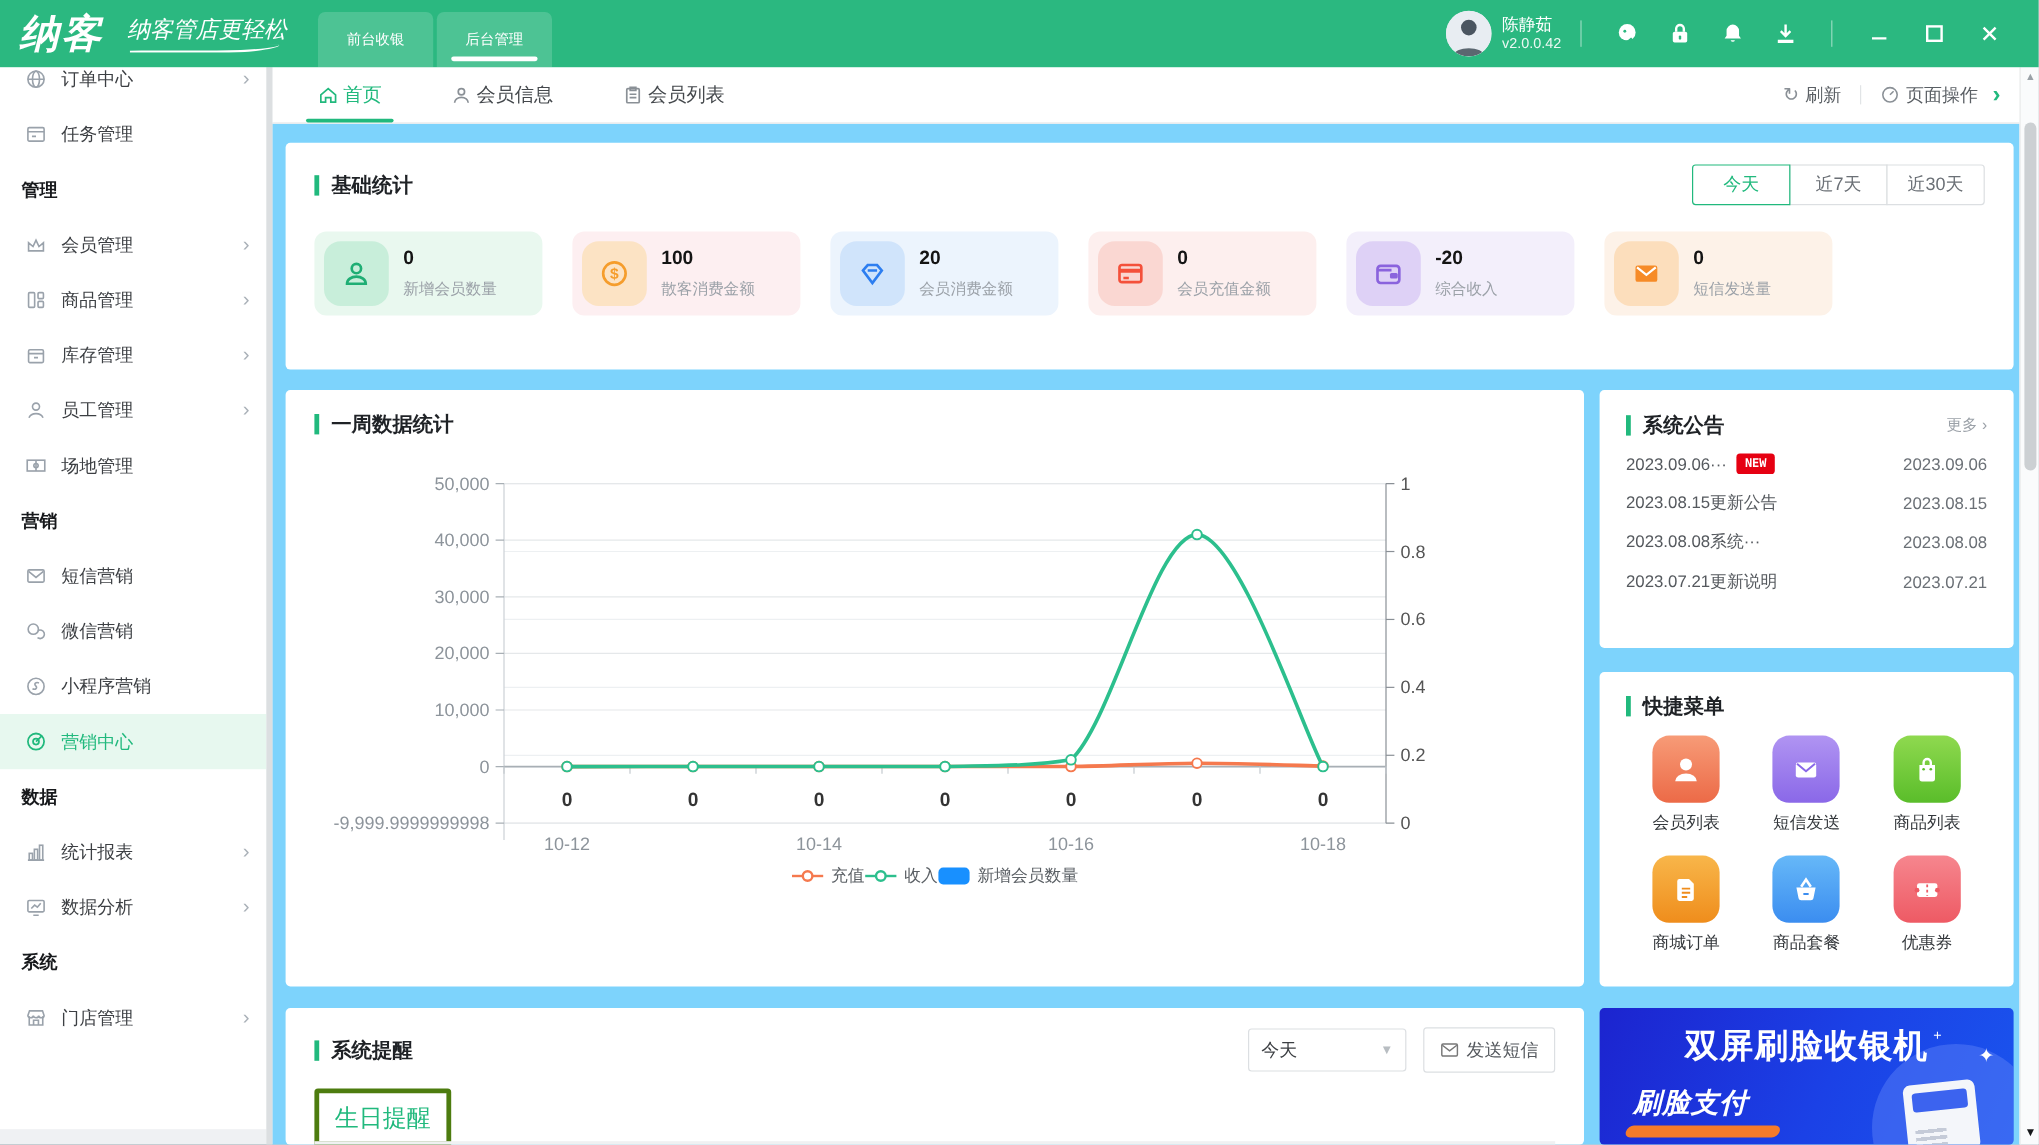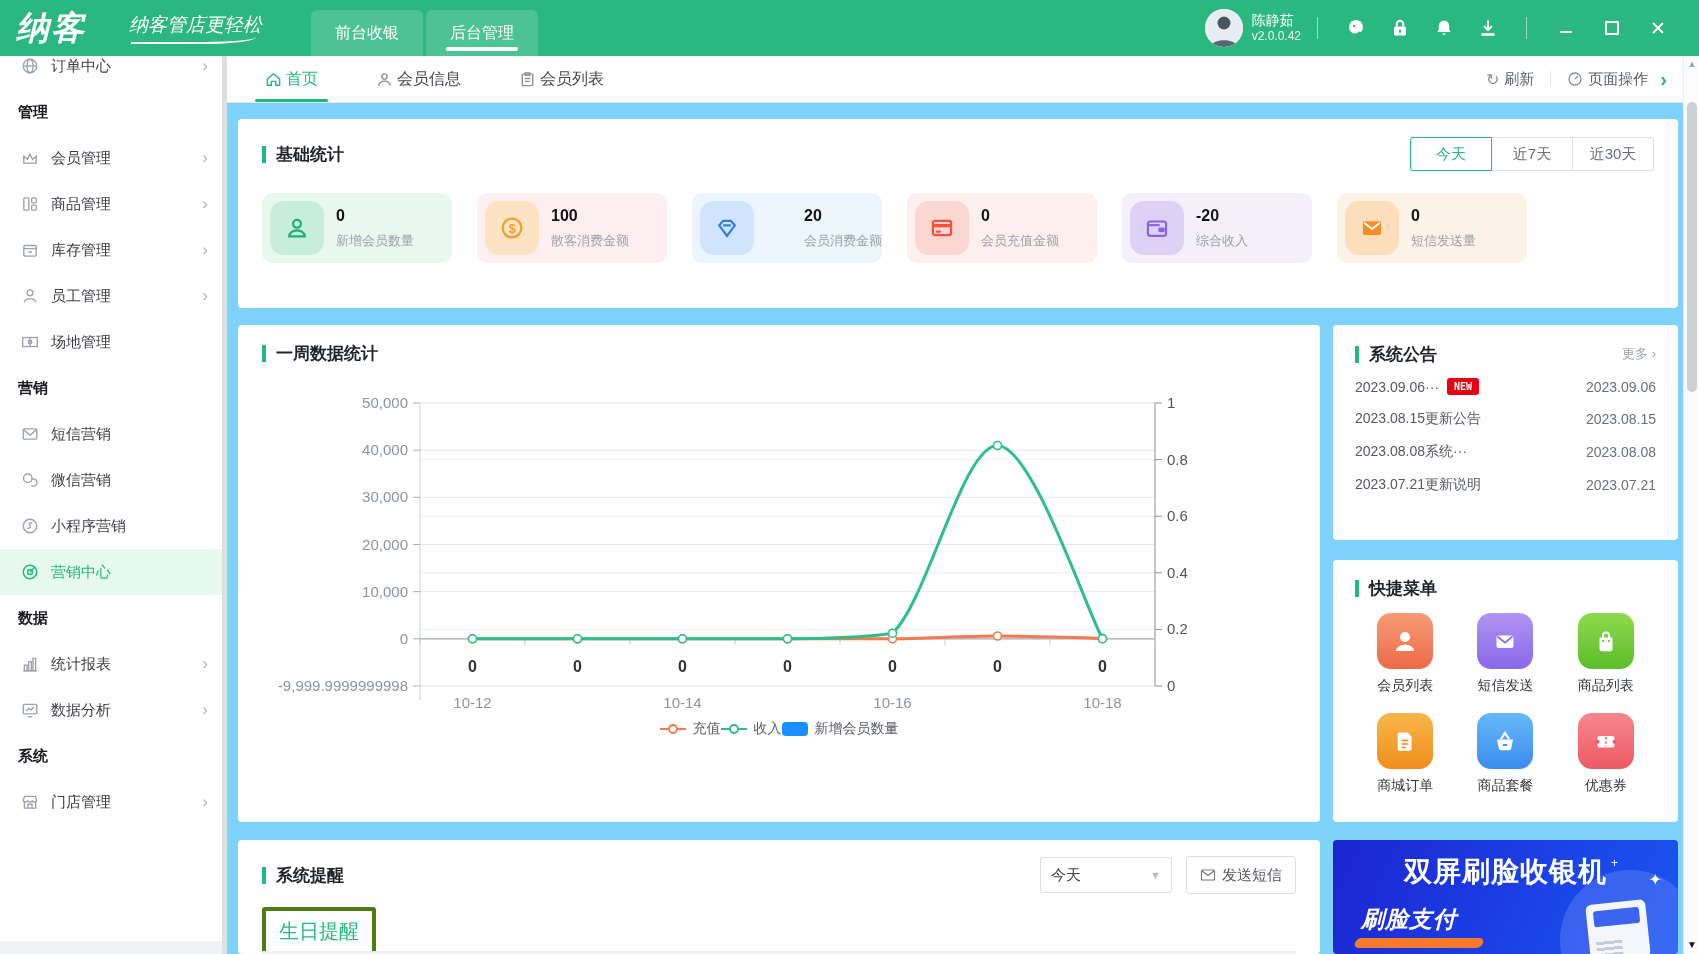--- a/index.html
+++ b/index.html
@@ -1,25 +1,25 @@
 <!DOCTYPE html>
 <html><head>
 <meta charset="utf-8">
 <style>
   html,body{margin:0;padding:0;}
   body{font-family:"Liberation Sans",sans-serif;background:#888;}
   .app{position:relative;width:1699px;height:954px;background:#eff1f3;overflow:hidden;}
 
   
-  .topbar{position:absolute;left:0;top:0;width:1699px;height:56px;background:#2bb880;display:flex;align-items:center;z-index:30;gap:23px;}
+  .topbar{position:absolute;left:0;top:0;width:1699px;height:56px;background:#2bb880;display:flex;align-items:center;z-index:30;}
   .logo{font-size:33px;font-weight:bold;color:#fff;margin-left:16px;letter-spacing:2px;font-style:italic;position:relative;}
   .slogan{color:#fff;font-size:19px;margin-left:20px;font-family:"DejaVu Serif",serif;font-style:italic;position:relative;padding-bottom:6px;}
   .slogan::after{content:'';position:absolute;left:2px;right:6px;bottom:0;height:5px;border-bottom:2px solid #fff;border-radius:0 0 60%/10px 0;}
   .topnav{display:flex;margin-left:26px;height:56px;align-items:flex-end;}
-  .tnav{height:46px;padding:0 24px;display:flex;align-items:center;color:#fff;font-size:16px;background:rgba(255,255,255,.16);border-radius:6px 6px 0 0;margin-right:3px;position:relative;cursor:pointer;}
+  .tnav{height:46px;padding:0 24px;display:flex;align-items:center;color:#fff;font-size:12px;background:rgba(255,255,255,.16);border-radius:6px 6px 0 0;margin-right:3px;position:relative;cursor:pointer;}
   .tnav.active::after{content:'';position:absolute;left:50%;transform:translateX(-50%);bottom:5px;width:72px;height:4px;background:#fff;border-radius:2px;}
   .top-right{margin-left:auto;display:flex;align-items:center;margin-right:18px;color:#fff;}
   .avatar{width:38px;height:38px;border-radius:50%;background:#e8edf2;overflow:hidden;flex:0 0 auto;}
   .user-meta{margin-left:9px;font-size:14px;line-height:1.3;}
   .user-meta .ver{font-size:12px;opacity:.9;}
   .tb-div{width:1px;height:22px;background:rgba(255,255,255,.5);margin:0 16px;}
   .tb-ic{width:22px;height:22px;margin:0 11px;display:flex;align-items:center;justify-content:center;cursor:pointer;}
   .win-btn{width:22px;height:22px;margin:0 12px;display:flex;align-items:center;justify-content:center;cursor:pointer;}
 
   
@@ -61,21 +61,21 @@
   .fbtn.last{border-radius:0 3px 3px 0;}
   .fbtn.active{border-color:#21b97d;color:#21b97d;position:relative;z-index:1;}
   .stat-row{display:flex;gap:25px;margin-top:22px;}
   .scard{width:190px;height:70px;border-radius:10px;display:flex;align-items:center;padding-left:8px;box-sizing:border-box;}
   .sicon{width:54px;height:54px;border-radius:14px;display:flex;align-items:center;justify-content:center;flex:0 0 auto;}
   .stxt{margin-left:12px;}
   .sval{font-size:16px;font-weight:bold;color:#141414;}
   .slbl{font-size:13px;color:#9ba1a8;margin-top:7px;white-space:nowrap;}
   .c1{background:#e9f8ef;} .c1 .sicon{background:#c8eeda;}
   .c2{background:#fdeff1;} .c2 .sicon{background:#fce3c4;}
-  .c3{background:#ecf4fd;justify-content:space-between;} .c3 .sicon{background:#d0e4fb;}
+  .c3{background:#ecf4fd;} .c3 .sicon{background:#d0e4fb;}
   .c4{background:#fdefee;} .c4 .sicon{background:#fad7d2;}
   .c5{background:#f3effb;} .c5 .sicon{background:#ded1f6;}
   .c6{background:#fdf2e8;} .c6 .sicon{background:#fcdebc;}
 
   .chart-card{left:11px;top:222px;width:1082px;height:497px;padding:20px 24px;}
   .chart-wrap{margin-top:16px;}
   .legend{display:flex;justify-content:center;margin-top:2px;}
   .legend-item{display:flex;align-items:center;font-size:14px;color:#5a5f64;cursor:pointer;}
   .lw{display:inline-block;width:26px;height:2px;background:currentColor;margin-right:7px;position:relative;}
   .lw i{position:absolute;left:8px;top:-4px;width:6px;height:6px;border:2px solid currentColor;border-radius:50%;background:#fff;}
@@ -202,20 +202,29 @@
       <li class="itm">
         <span class="micon">
             <svg width="18" height="18" viewBox="0 0 16 16" fill="none" stroke="currentColor" stroke-width="1.2">
               <circle cx="8" cy="8" r="6"></circle>
               <ellipse cx="8" cy="8" rx="2.6" ry="6"></ellipse>
               <path d="M2 8h12"></path>
             </svg>
           </span>
         <span class="lbl">订单中心</span>
           <span class="chev">›</span>
+      </li>
+      <li class="itm">
+        <span class="micon">
+            <svg width="18" height="18" viewBox="0 0 16 16" fill="none" stroke="currentColor" stroke-width="1.2">
+              <rect x="2" y="3" width="12" height="10" rx="1"></rect>
+              <path d="M2 6h12M5 9.5h3"></path>
+            </svg>
+          </span>
+        <span class="lbl">任务管理</span>
       </li>
       <li class="sec">管理</li>
       <li class="itm">
         <span class="micon">
             <svg width="18" height="18" viewBox="0 0 16 16" fill="none" stroke="currentColor" stroke-width="1.2">
               <path d="M2.5 12.5v-6l3.3 2.8L8 4.5l2.2 4.8 3.3-2.8v6z"></path>
             </svg>
           </span>
         <span class="lbl">会员管理</span>
           <span class="chev">›</span>

